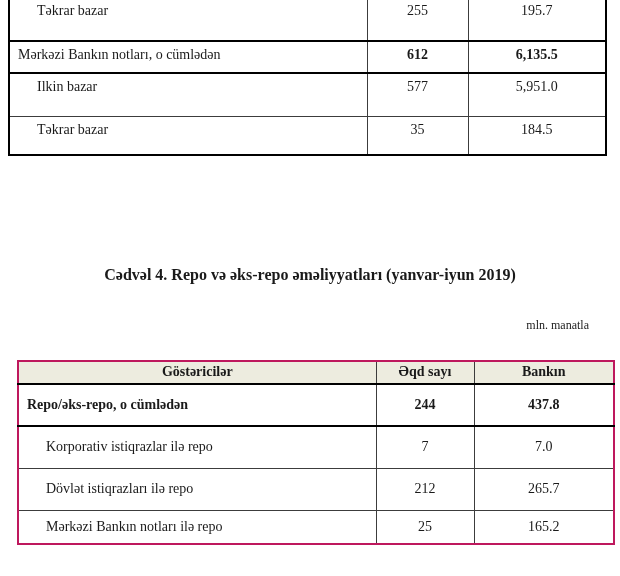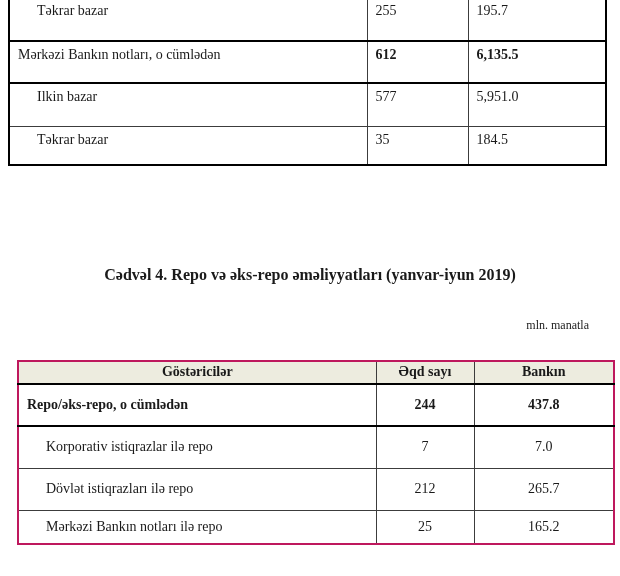--- a/index.html
+++ b/index.html
@@ -15,37 +15,37 @@
 
   table.doc-table {
     position: absolute;
     border-collapse: collapse;
     table-layout: fixed;
   }
   table.doc-table td, table.doc-table th {
     border: 1px solid #3c3c3c;
     font-size: 14px;
     font-weight: normal;
-    padding: 8px;
+    padding: 0;
     overflow: hidden;
     white-space: nowrap;
   }
 
   
   #table-continued {
     left: 8px; top: 0;
     width: 597px;
     border: 2px solid #000;
     border-top: none;
   }
   #table-continued td { vertical-align: top; padding-top: 5px; }
   #table-continued tr.first-row td { border-top: none; padding-top: 3px; }
   #table-continued td.label { padding-left: 8px; }
   #table-continued td.label.indent { padding-left: 27px; }
-  #table-continued td.num { text-align: left; }
+  #table-continued td.num { text-align: center; }
   #table-continued tr.total-row td {
     border-top: 2px solid #000;
     border-bottom: 2px solid #000;
   }
   #table-continued tr.total-row td.num { font-weight: bold; }
 
   
   #caption {
     position: absolute;
     left: 0; top: 266px; width: 620px;
@@ -90,21 +90,21 @@
     <col style="width:358px">
       <col style="width:101px">
       <col style="width:138px">
   </colgroup>
   <tbody>
     <tr class="first-row" style="height:41px">
       <td class="label indent">Təkrar bazar</td>
       <td class="num">255</td>
       <td class="num">195.7</td>
     </tr>
-    <tr class="total-row" style="height:42px">
+    <tr class="total-row" style="height:32px">
       <td class="label">Mərkəzi Bankın notları, o cümlədən</td>
       <td class="num">612</td>
       <td class="num">6,135.5</td>
     </tr>
     <tr style="height:43px">
       <td class="label indent">Ilkin bazar</td>
       <td class="num">577</td>
       <td class="num">5,951.0</td>
     </tr>
     <tr style="height:39px">

